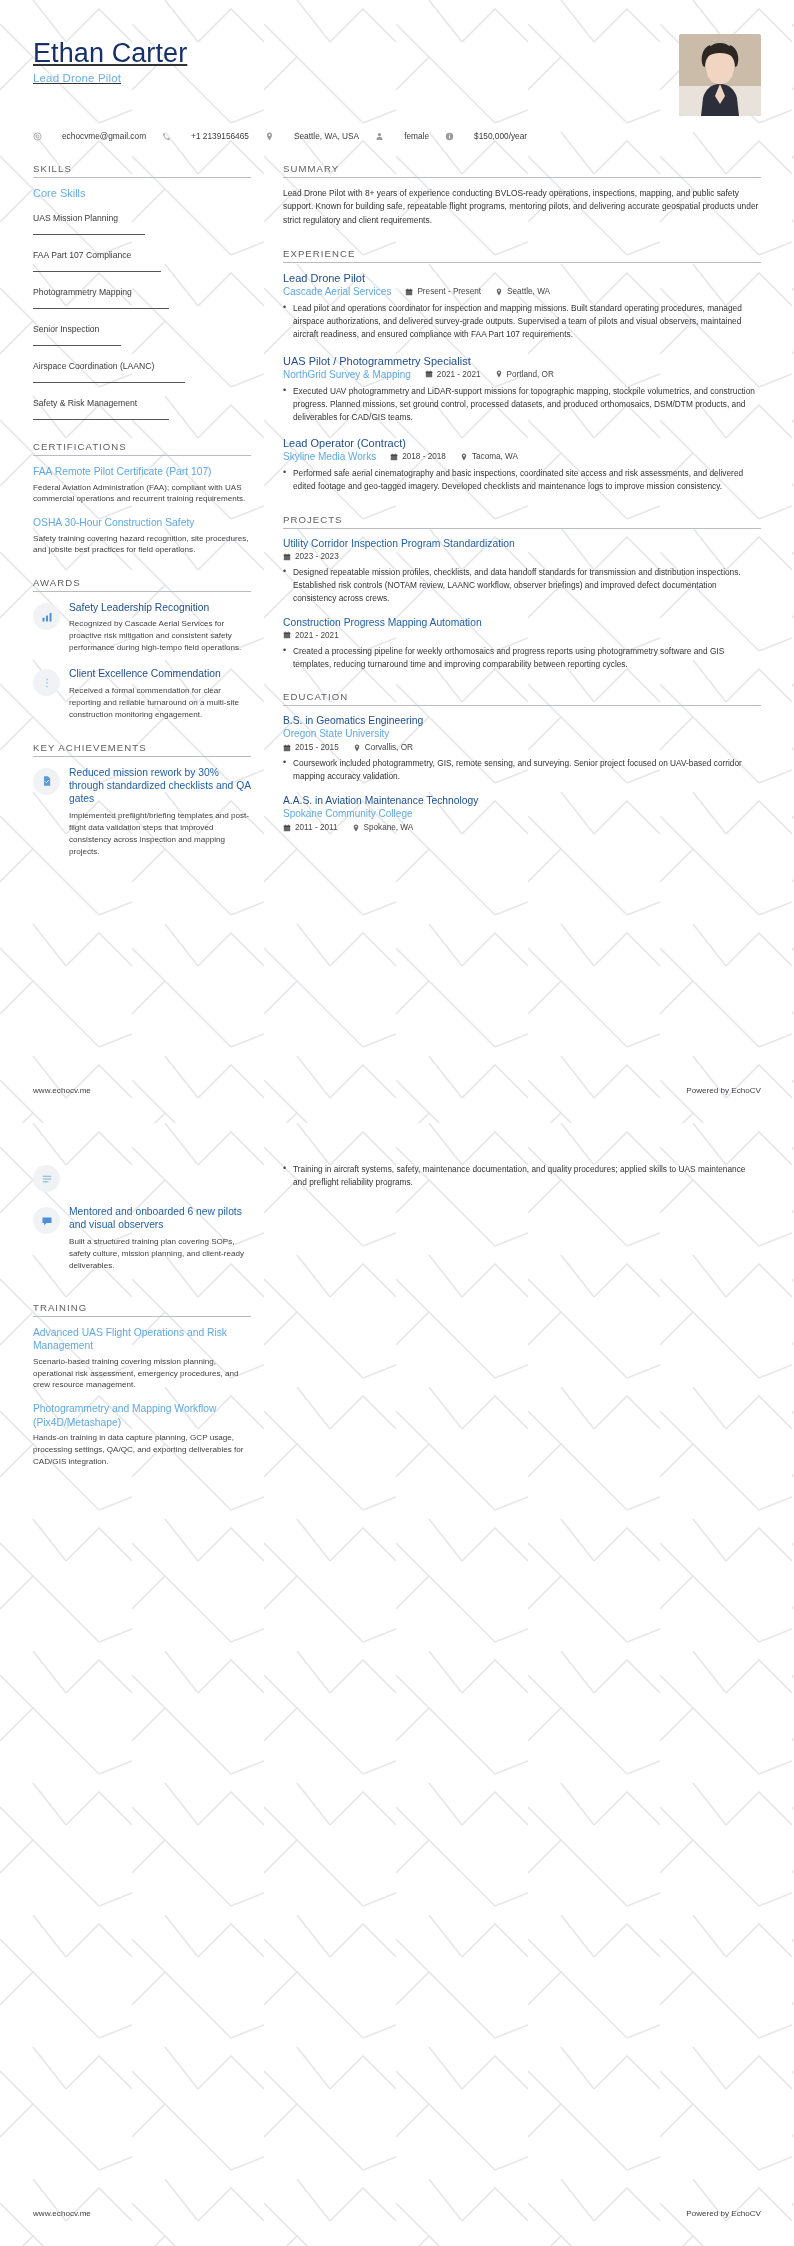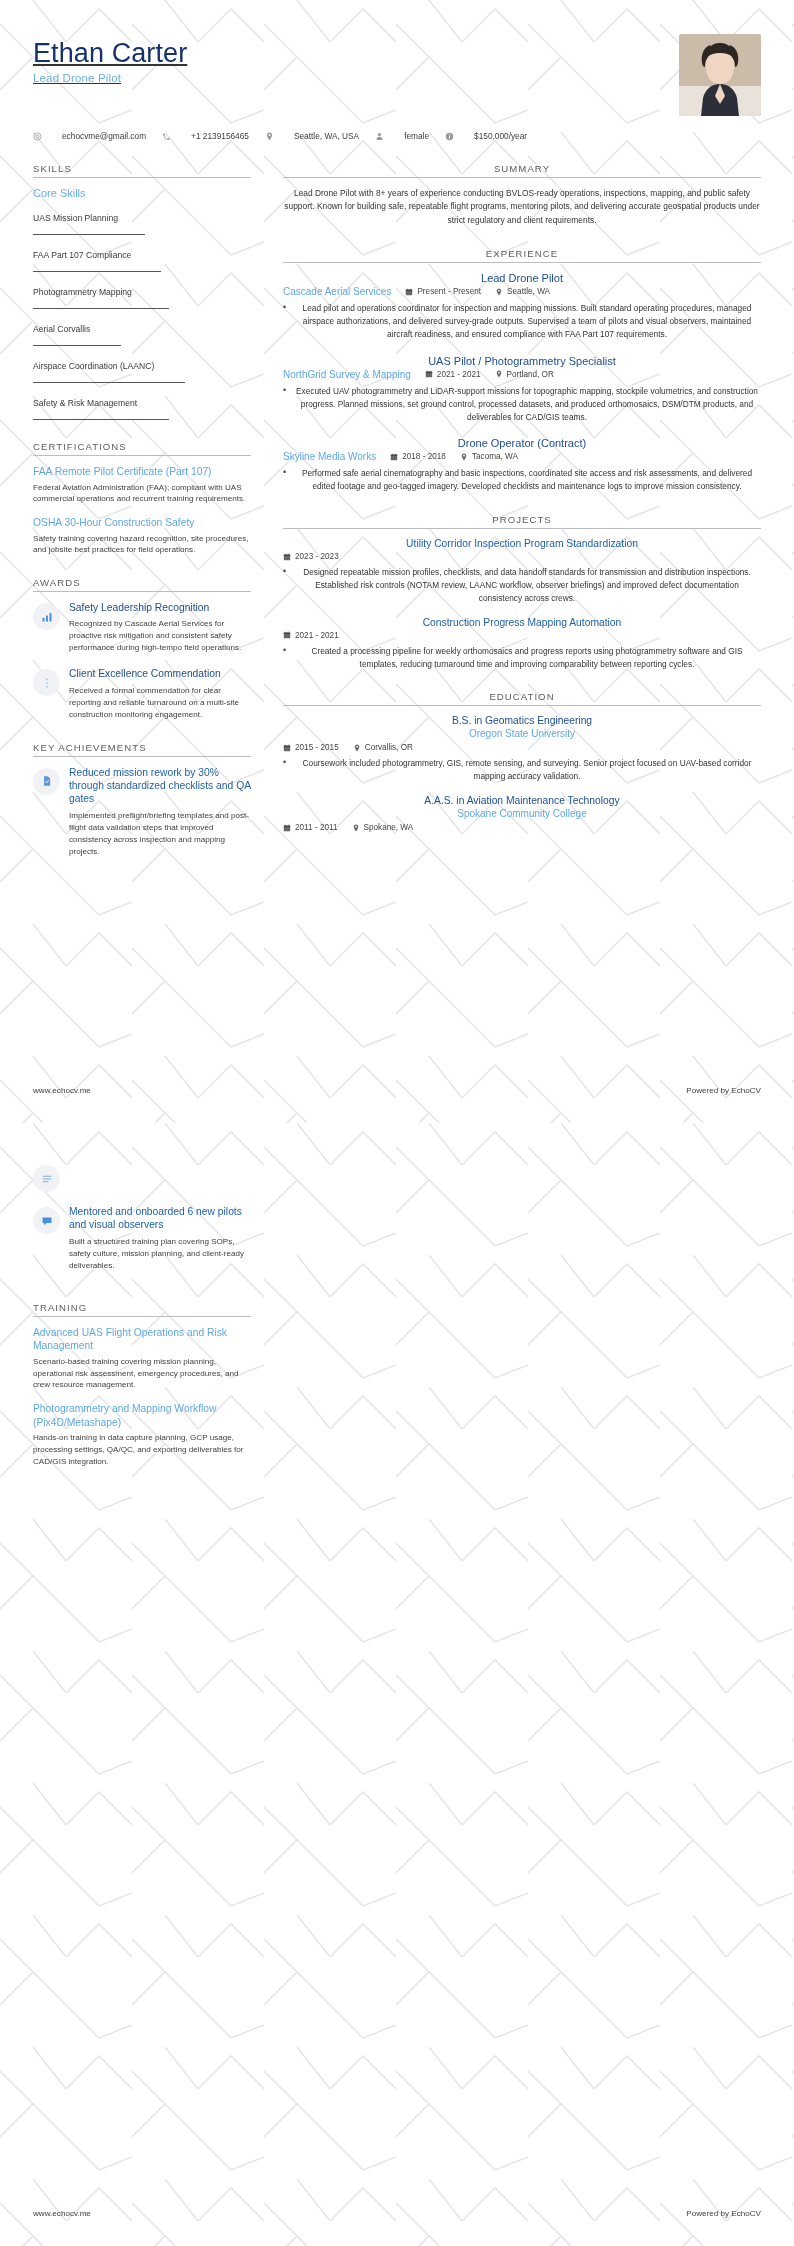--- a/index.html
+++ b/index.html
@@ -94,21 +94,21 @@
   .contact-item .ci-ico svg { width:9px; height:9px; display:block; }
 
   
   .cols {
     display:flex;
     gap:0;
     margin-top:22px;
     align-items:flex-start;
   }
   .col-left { width:240px; flex:0 0 240px; padding-right:22px; }
-  .col-right { flex:1 1 auto; padding-left:10px;text-align:center; }
+  .col-right { flex:1 1 auto; padding-left:10px; }
 
   .sec { margin-bottom:21px; }
   .sec-title {
     font-size:9.6px;
     letter-spacing:1.05px;
     color:#5d5d5d;
     font-weight:400;
     padding-bottom:3px;
     border-bottom:1.6px solid #b9bcc2;
   }
@@ -385,21 +385,21 @@
             </div>
             <div class="skill-item-wrap">
               <span class="skill-item">FAA Part 107 Compliance</span>
               <div class="skill-underline" style="width:128px"></div>
             </div>
             <div class="skill-item-wrap">
               <span class="skill-item">Photogrammetry Mapping</span>
               <div class="skill-underline" style="width:136px"></div>
             </div>
             <div class="skill-item-wrap">
-              <span class="skill-item">Aerial Corvallis</span>
+              <span class="skill-item">Senior Inspection</span>
               <div class="skill-underline" style="width:88px"></div>
             </div>
             <div class="skill-item-wrap">
               <span class="skill-item">Airspace Coordination (LAANC)</span>
               <div class="skill-underline" style="width:152px"></div>
             </div>
             <div class="skill-item-wrap">
               <span class="skill-item">Safety &amp; Risk Management</span>
               <div class="skill-underline" style="width:136px"></div>
             </div>
@@ -529,21 +529,21 @@
                     </svg>
                   <span>Portland, OR</span>
                 </span>
               </div>
               <ul class="bullets">
                 <li>Executed UAV photogrammetry and LiDAR-support missions for topographic mapping, stockpile volumetrics, and construction progress. Planned missions, set ground control, processed datasets, and produced orthomosaics, DSM/DTM products, and deliverables for CAD/GIS teams.</li>
               </ul>
             </div>
 
             <div class="exp-item">
-              <div class="exp-role">Drone Operator (Contract)</div>
+              <div class="exp-role">Lead Operator (Contract)</div>
               <div class="exp-meta-row">
                 <span class="exp-company">Skyline Media Works</span>
                 <span class="meta">
                   <svg viewBox="0 0 16 16" fill="currentColor">
                       <rect x="1.6" y="3.2" width="12.8" height="11.2" rx="1"></rect>
                       <rect x="1.6" y="3.2" width="12.8" height="2.8" fill="#444"></rect>
                       <rect x="4" y="1.2" width="1.4" height="3"></rect>
                       <rect x="10.6" y="1.2" width="1.4" height="3"></rect>
                     </svg>
                   <span>2018 - 2018</span>
@@ -707,20 +707,25 @@
             </div>
             <div>
               <div class="tr-title">Photogrammetry and Mapping Workflow (Pix4D/Metashape)</div>
               <div class="tr-desc">Hands-on training in data capture planning, GCP usage, processing settings, QA/QC, and exporting deliverables for CAD/GIS integration.</div>
             </div>
           </div>
         </div>
 
       </div>
 
+      <div class="col-right">
+        <ul class="bullets">
+          <li>Training in aircraft systems, safety, maintenance documentation, and quality procedures; applied skills to UAS maintenance and preflight reliability programs.</li>
+        </ul>
+      </div>
 
     </div>
   </div>
 
   <div class="footer">
     <a href="#" class="footer-link" style="color:#3d3d3d;text-decoration:none">www.echocv.me</a>
     <span>Powered by EchoCV</span>
   </div>
 </div>
 

